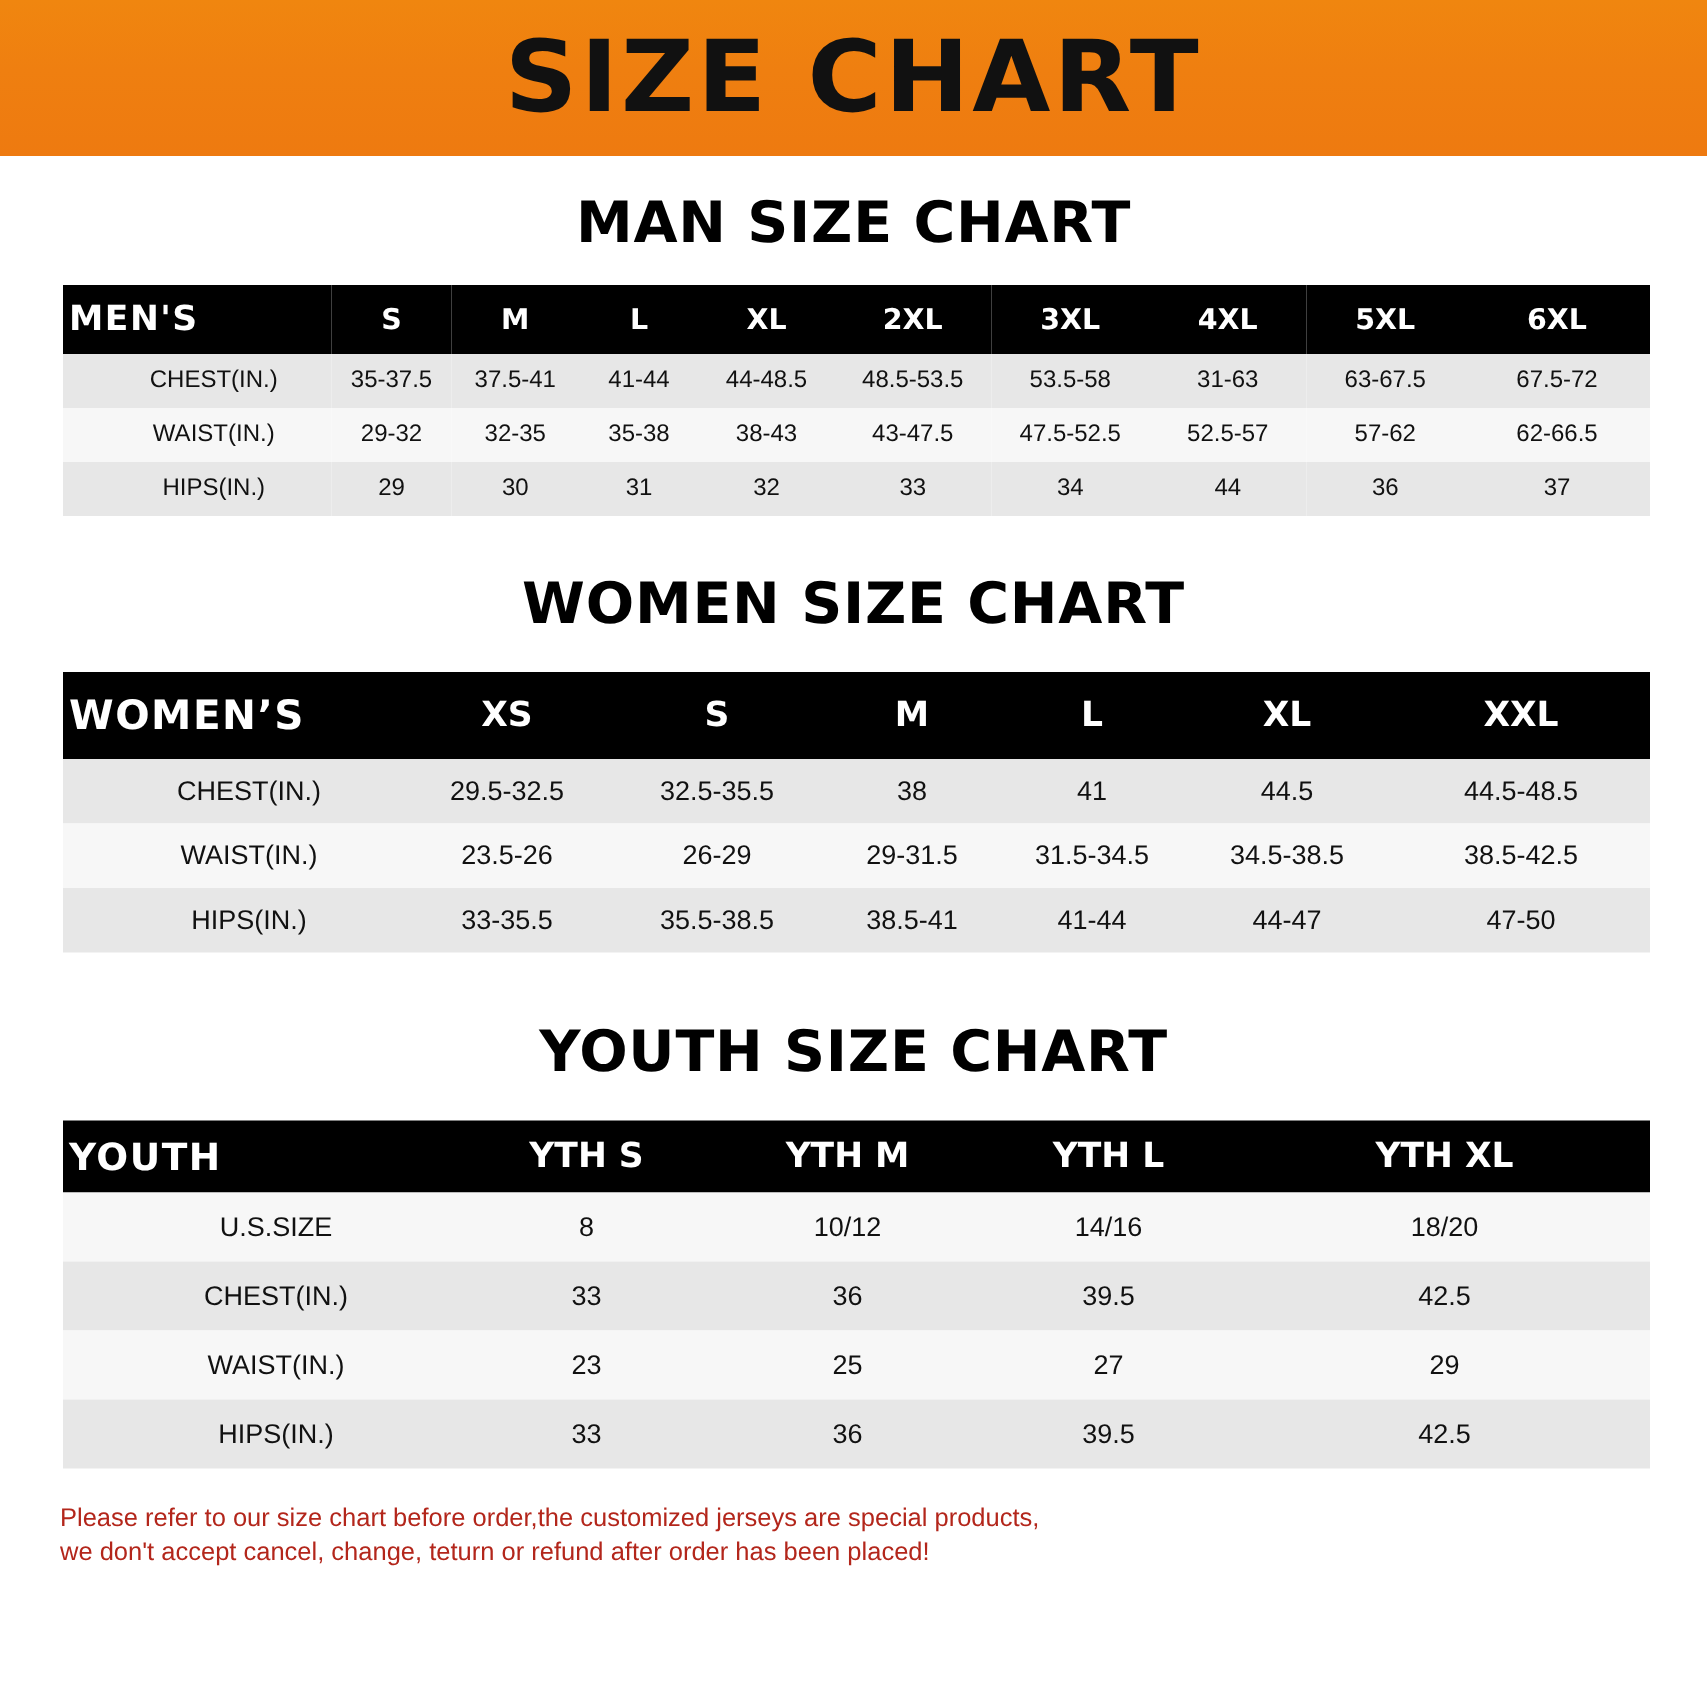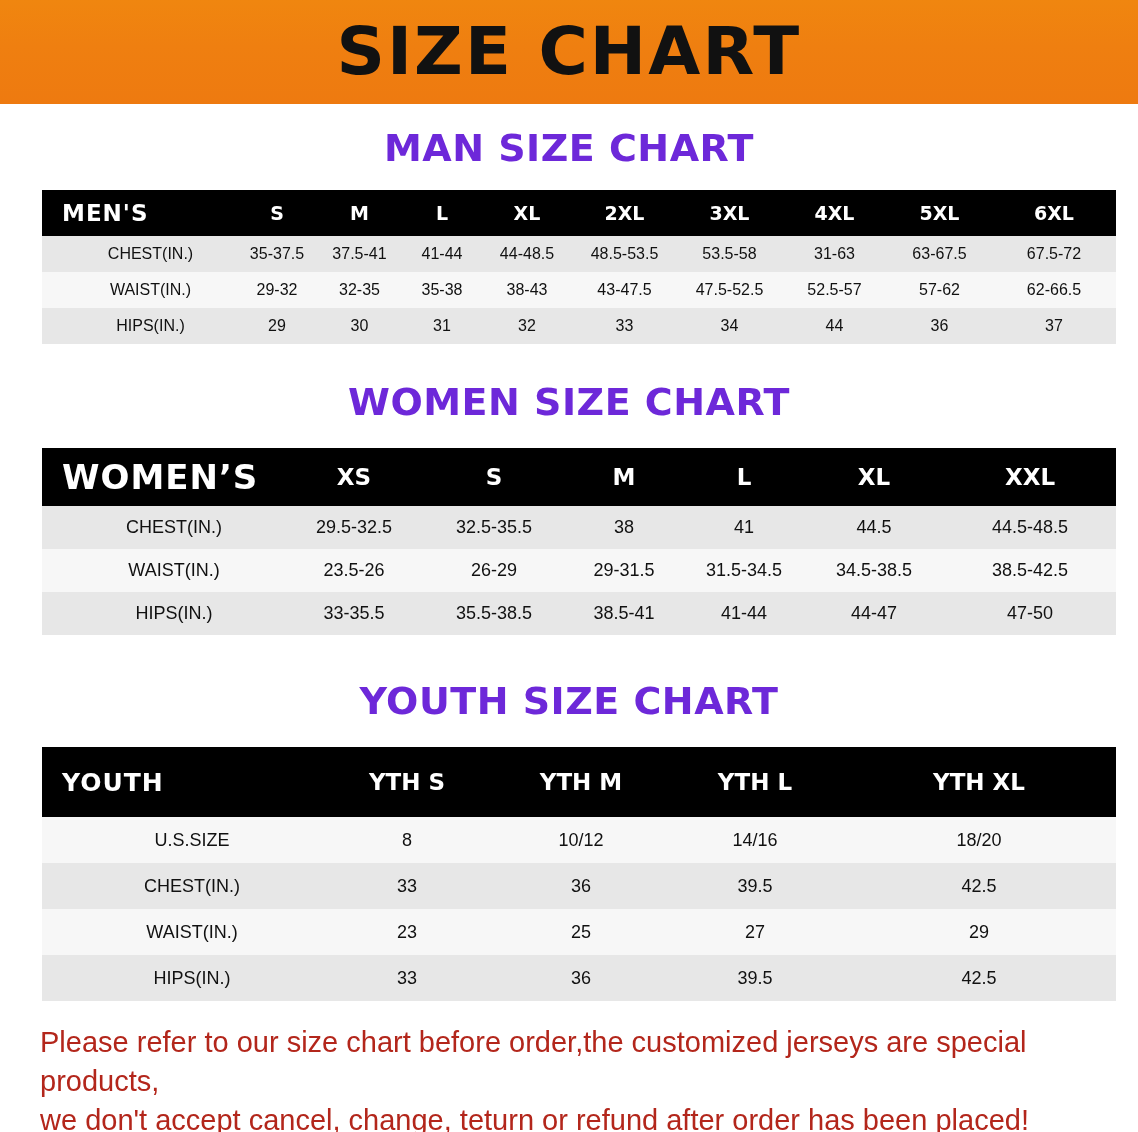--- a/index.html
+++ b/index.html
@@ -37,21 +37,21 @@
     color: #111111;
     line-height: 1;
     transform: scaleX(1.02);
   }
 
   
   .section-title {
     text-align: center;
     font-family: "DejaVu Sans", sans-serif;
     font-weight: bold;
-    color: #6d28d9;
+    color: #000000;
     letter-spacing: 0.5px;
   }
   .title-man {
     font-size: 38px;
     margin-top: 22px;
     margin-bottom: 20px;
   }
   .title-women {
     font-size: 38px;
     margin-top: 36px;
@@ -80,21 +80,21 @@
   table.size thead th {
     background: #000000;
     color: #ffffff;
     font-family: "DejaVu Sans", sans-serif;
     font-weight: bold;
     text-align: center;
     vertical-align: middle;
   }
   table.size thead th.rowlabel {
     text-align: left;
-    padding-left: 20px;
+    padding-left: 4px;
     letter-spacing: 1px;
   }
   table.size tbody td {
     text-align: center;
     color: #111111;
     font-family: "Liberation Sans", sans-serif;
   }
   table.size tbody td.rowlabel {
     text-align: center;
     color: #111111;
@@ -104,34 +104,34 @@
   .row-b td { background: #f7f7f7; }
 
   
   .men thead th { height: 46px; font-size: 19px; }
   .men thead th.rowlabel { font-size: 23px; }
   .men tbody td { height: 36px; font-size: 16px; }
   .men tbody td.rowlabel { font-size: 16px; }
 
   
   .women thead th { height: 58px; font-size: 23px; }
-  .women thead th.rowlabel { font-size: 34px; margin-left: 24px; }
+  .women thead th.rowlabel { font-size: 27px; margin-left: 24px; }
   .women tbody td { height: 43px; font-size: 18px; }
 
   
-  .youth thead th { height: 70px; font-size: 23px; }
+  .youth thead th { height: 48px; font-size: 23px; }
   .youth thead th.rowlabel { font-size: 25px; }
   .youth tbody td { height: 46px; font-size: 18px; }
 
   
   .note {
     margin: 22px 40px 0 40px;
     color: #b3261b;
     font-family: "Liberation Sans", sans-serif;
-    font-size: 29px;
+    font-size: 17px;
     line-height: 1.35;
     text-align: left;
   }
   .note .line2 { display: block; }
 </style>
 </head>
 <body>
 
 <div class="page">
 

